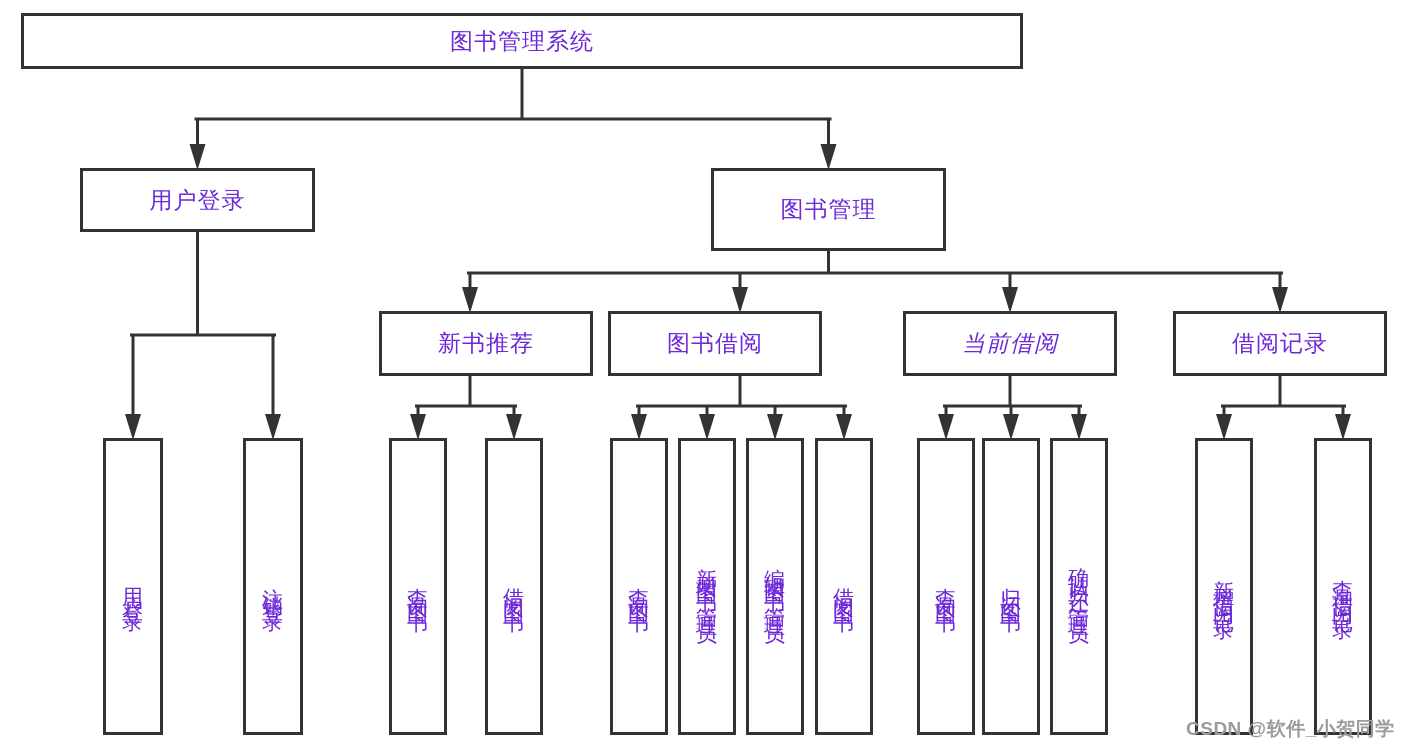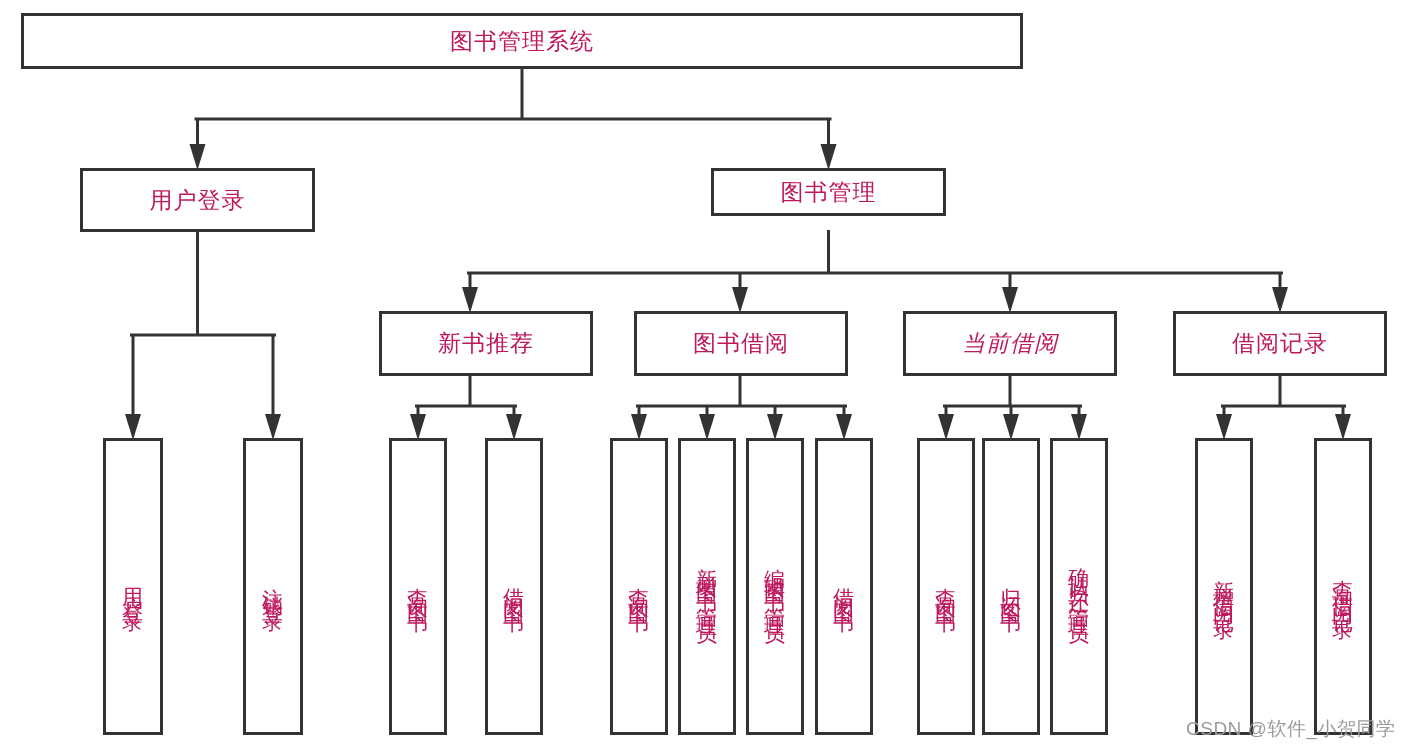--- a/index.html
+++ b/index.html
@@ -19,21 +19,21 @@
     position: absolute;
     left: 0;
     top: 0;
     z-index: 1;
   }
   .node {
     position: absolute;
     box-sizing: border-box;
     background: #ffffff;
     border: 3px solid #333333;
-    color: #be185d;
+    color: #6d28d9;
     display: flex;
     align-items: center;
     justify-content: center;
     z-index: 2;
     text-align: center;
   }
   .node.horizontal {
     font-size: 23px;
     letter-spacing: 1px;
     white-space: nowrap;
@@ -48,20 +48,21 @@
   #watermark {
     position: absolute;
     left: 1186px;
     top: 716px;
     width: 219px;
     font-size: 19px;
     color: #9b9b9b;
     white-space: nowrap;
     z-index: 5;
     letter-spacing: 0.5px;
+    font-weight: bold;
   }
 </style>
 </head>
 <body>
 
 <div id="stage">
   <svg id="edges" width="1405" height="747" viewBox="0 0 1405 747">
       <line x1="522" y1="67" x2="522" y2="119" stroke="#333333" stroke-width="3"></line>
       <line x1="196" y1="119" x2="830" y2="119" stroke="#333333" stroke-width="3" stroke-linecap="square"></line>
       <line x1="197.5" y1="119" x2="197.5" y2="150" stroke="#333333" stroke-width="3"></line>
@@ -112,23 +113,23 @@
       <line x1="1222.5" y1="406" x2="1344.5" y2="406" stroke="#333333" stroke-width="3" stroke-linecap="square"></line>
       <line x1="1224" y1="406" x2="1224" y2="420" stroke="#333333" stroke-width="3"></line>
       <polygon points="1224,440 1216,414 1232,414" fill="#333333"></polygon>
       <line x1="1343" y1="406" x2="1343" y2="420" stroke="#333333" stroke-width="3"></line>
       <polygon points="1343,440 1335,414 1351,414" fill="#333333"></polygon>
     </svg>
 
   <div id="watermark">CSDN @软件_小贺同学</div>
 <div class="node horizontal" style="left: 21px; top: 13px; width: 1002px; height: 56px;">图书管理系统</div>
     <div class="node horizontal" style="left: 80px; top: 168px; width: 235px; height: 64px;">用户登录</div>
-    <div class="node horizontal" style="left: 711px; top: 168px; width: 235px; height: 48px;">图书管理</div>
+    <div class="node horizontal" style="left: 711px; top: 168px; width: 235px; height: 83px;">图书管理</div>
     <div class="node horizontal" style="left: 379px; top: 311px; width: 214px; height: 65px;">新书推荐</div>
-    <div class="node horizontal" style="left: 634px; top: 311px; width: 214px; height: 65px;">图书借阅</div>
+    <div class="node horizontal" style="left: 608px; top: 311px; width: 214px; height: 65px;">图书借阅</div>
     <div class="node horizontal" style="left: 903px; top: 311px; width: 214px; height: 65px; font-style: italic;">当前借阅</div>
     <div class="node horizontal" style="left: 1173px; top: 311px; width: 214px; height: 65px;">借阅记录</div>
     <div class="node vertical" style="left: 103px; top: 438px; width: 60px; height: 297px;">用户登录</div>
     <div class="node vertical" style="left: 243px; top: 438px; width: 60px; height: 297px;">注销登录</div>
     <div class="node vertical" style="left: 389px; top: 438px; width: 58px; height: 297px;">查询图书</div>
     <div class="node vertical" style="left: 485px; top: 438px; width: 58px; height: 297px;">借阅图书</div>
     <div class="node vertical" style="left: 610px; top: 438px; width: 58px; height: 297px;">查询图书</div>
     <div class="node vertical" style="left: 678px; top: 438px; width: 58px; height: 297px;">新增图书（管理员）</div>
     <div class="node vertical" style="left: 746px; top: 438px; width: 58px; height: 297px;">编辑图书（管理员）</div>
     <div class="node vertical" style="left: 815px; top: 438px; width: 58px; height: 297px;">借阅图书</div>

